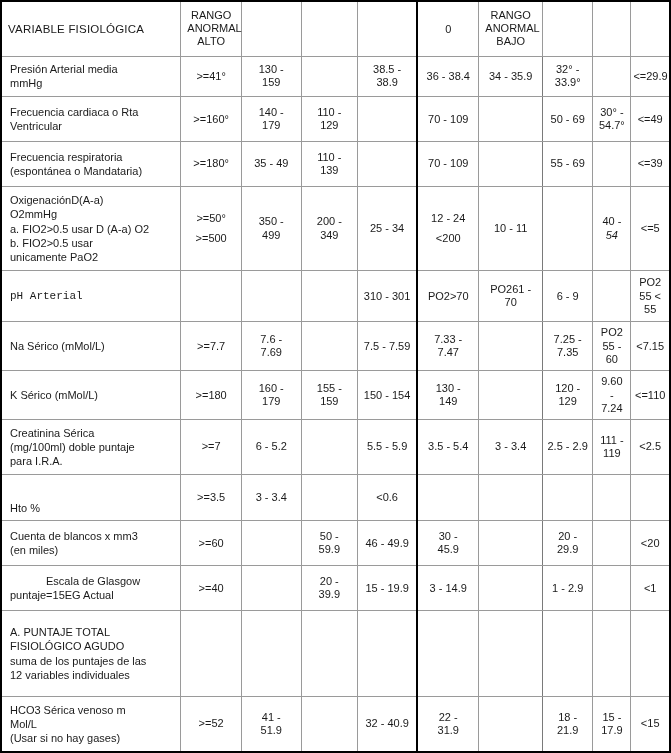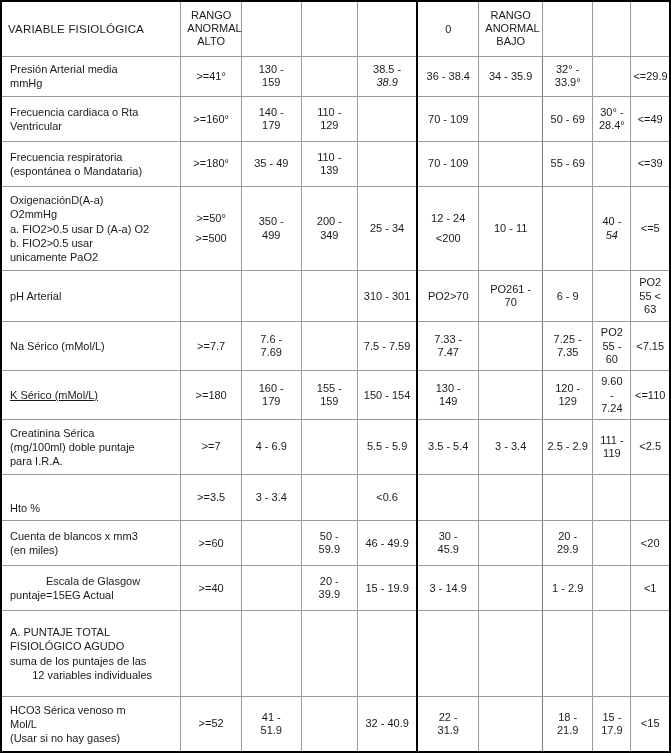--- a/index.html
+++ b/index.html
@@ -143,21 +143,21 @@
         </td>
         <td>
           <span style="display: block;">130 -</span>
           <span style="display: block;">159</span>
         </td>
         <td>
           <span style="display: block; height: 7px;"></span>
         </td>
         <td>
           <span style="display: block;">38.5 -</span>
-          <span style="display: block; font-style: italic;">38.9</span>
+          <span style="display: block;">38.9</span>
         </td>
         <td class="zero-sep-left">
           <span style="display: block;">36 - 38.4</span>
         </td>
         <td class="zero-sep-right">
           <span style="display: block;">34 - 35.9</span>
         </td>
         <td>
           <span style="display: block;">32° -</span>
           <span style="display: block;">33.9°</span>
@@ -192,21 +192,21 @@
           <span style="display: block;">70 - 109</span>
         </td>
         <td class="zero-sep-right">
           <span style="display: block; height: 7px;"></span>
         </td>
         <td>
           <span style="display: block;">50 - 69</span>
         </td>
         <td>
           <span style="display: block;">30° -</span>
-          <span style="display: block;">28.4°</span>
+          <span style="display: block;">54.7°</span>
         </td>
         <td>
           <span style="display: block;">&lt;=49</span>
         </td>
       </tr>
       <tr style="height: 44px;">
         <td class="var">
           <span style="display: block;">Frecuencia respiratoria</span>
           <span style="display: block;">(espontánea o Mandataria)</span>
         </td>
@@ -277,21 +277,21 @@
         <td>
           <span style="display: block;">40 -</span>
           <span style="display: block; font-style: italic;">54</span>
         </td>
         <td>
           <span style="display: block;">&lt;=5</span>
         </td>
       </tr>
       <tr style="height: 50px;">
         <td class="var">
-          <span style="display: block;">pH Arterial</span>
+          <span style="display: block; font-family: Liberation Mono, monospace;">pH Arterial</span>
         </td>
         <td>
           <span style="display: block; height: 7px;"></span>
         </td>
         <td>
           <span style="display: block; height: 7px;"></span>
         </td>
         <td>
           <span style="display: block; height: 7px;"></span>
         </td>
@@ -307,21 +307,21 @@
         </td>
         <td>
           <span style="display: block;">6 - 9</span>
         </td>
         <td>
           <span style="display: block; height: 7px;"></span>
         </td>
         <td>
           <span style="display: block;">PO2</span>
           <span style="display: block;">55 &lt;</span>
-          <span style="display: block;">63</span>
+          <span style="display: block;">55</span>
         </td>
       </tr>
       <tr style="height: 48px;">
         <td class="var">
           <span style="display: block;">Na Sérico (mMol/L)</span>
         </td>
         <td class="b">
           <span style="display: block;">&gt;=7.7</span>
         </td>
         <td>
@@ -349,21 +349,21 @@
           <span style="display: block;">PO2</span>
           <span style="display: block;">55 -</span>
           <span style="display: block;">60</span>
         </td>
         <td>
           <span style="display: block;">&lt;7.15</span>
         </td>
       </tr>
       <tr style="height: 48px;">
         <td class="var">
-          <span style="display: block; text-decoration: underline;">K Sérico (mMol/L)</span>
+          <span style="display: block;">K Sérico (mMol/L)</span>
         </td>
         <td class="b">
           <span style="display: block;">&gt;=180</span>
         </td>
         <td>
           <span style="display: block;">160 -</span>
           <span style="display: block;">179</span>
         </td>
         <td>
           <span style="display: block;">155 -</span>
@@ -395,21 +395,21 @@
       <tr style="height: 48px;">
         <td class="var">
           <span style="display: block;">Creatinina Sérica</span>
           <span style="display: block;">(mg/100ml) doble puntaje</span>
           <span style="display: block;">para I.R.A.</span>
         </td>
         <td class="b">
           <span style="display: block;">&gt;=7</span>
         </td>
         <td>
-          <span style="display: block;">4 - 6.9</span>
+          <span style="display: block;">6 - 5.2</span>
         </td>
         <td>
           <span style="display: block; height: 7px;"></span>
         </td>
         <td>
           <span style="display: block;">5.5 - 5.9</span>
         </td>
         <td class="zero-sep-left b">
           <span style="display: block;">3.5 - 5.4</span>
         </td>
@@ -527,21 +527,21 @@
         </td>
         <td>
           <span style="display: block;">&lt;1</span>
         </td>
       </tr>
       <tr style="height: 84px;">
         <td class="var">
           <span style="display: block;">A. PUNTAJE TOTAL</span>
           <span style="display: block;">FISIOLÓGICO AGUDO</span>
           <span style="display: block;">suma de los puntajes de las</span>
-          <span style="display: block; text-align: center;">12 variables individuales</span>
+          <span style="display: block;">12 variables individuales</span>
         </td>
         <td class="b">
           <span style="display: block; height: 7px;"></span>
         </td>
         <td>
           <span style="display: block; height: 7px;"></span>
         </td>
         <td>
           <span style="display: block; height: 7px;"></span>
         </td>

